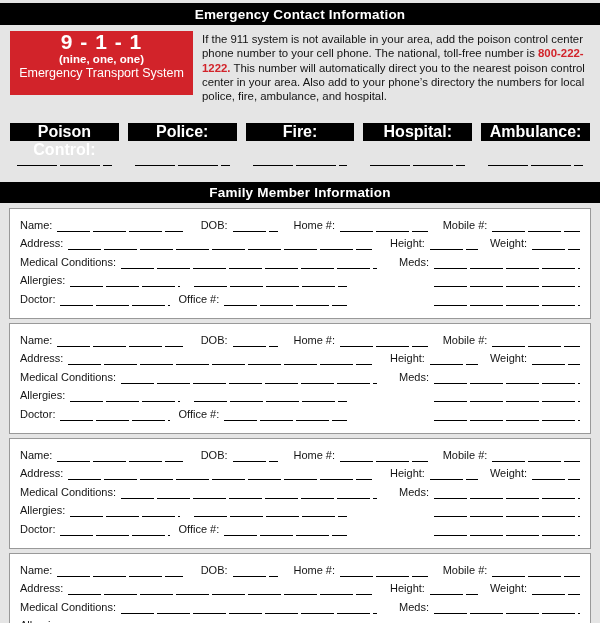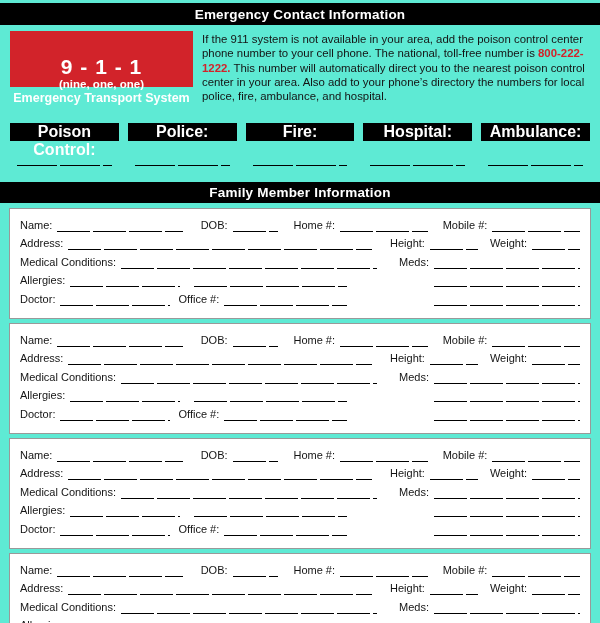--- a/index.html
+++ b/index.html
@@ -2,51 +2,51 @@
 <html><head>
 <meta charset="utf-8">
 <style>
   * { margin: 0; padding: 0; box-sizing: border-box; }
   html, body { background: #fff; }
   .page {
     position: relative;
     width: 600px;
     height: 623px;
     overflow: hidden;
-    background: #5eead4;
+    background: #e5e5e5;
     font-family: "Liberation Sans", sans-serif;
     color: #111;
   }
   .title-bar {
     background: #000;
     color: #fff;
     height: 22px;
     display: flex;
     align-items: center;
     justify-content: center;
     font-weight: bold;
     font-size: 13.5px;
     letter-spacing: .2px;
   }
   .bar-top { margin-top: 3px; }
   .bar-family { margin-top: 16px; height: 21px; }
 
   .intro { display: flex; align-items: flex-start; margin: 6px 10px 0 10px; }
   .call-box {
     width: 183px;
-    height: 56px;
+    height: 64px;
     background: #d2232a;
     color: #fff;
     text-align: center;
-    padding-top: 25px;
+    padding-top: 0;
     flex: none;
   }
   .call-number { font-size: 21px; font-weight: bold; letter-spacing: 1px; line-height: 22px; }
   .call-sub { font-size: 11.5px; font-weight: bold; line-height: 13px; }
-  .call-caption { font-size: 12.5px; font-weight: bold; line-height: 15px; }
+  .call-caption { font-size: 12.5px; font-weight: normal; line-height: 15px; }
   .intro-text {
     flex: 1;
     margin-left: 9px;
     margin-top: 1px;
     font-size: 11.4px;
     line-height: 14.3px;
     color: #141414;
   }
   .phone-red { color: #d2232a; font-weight: bold; }
 

